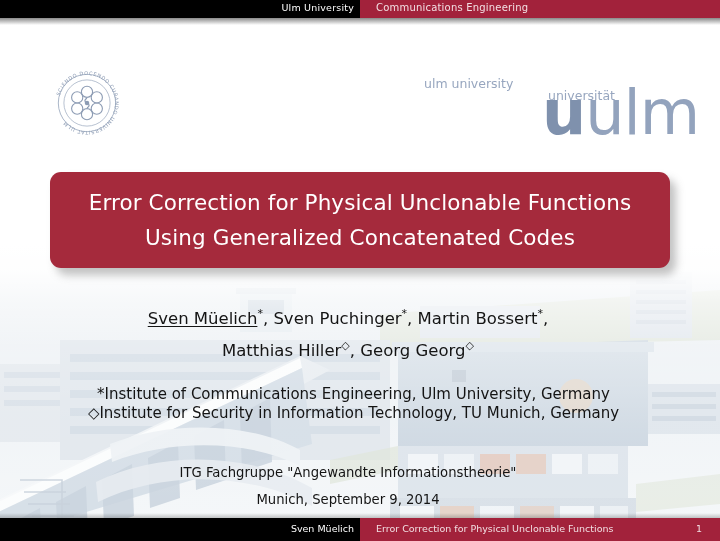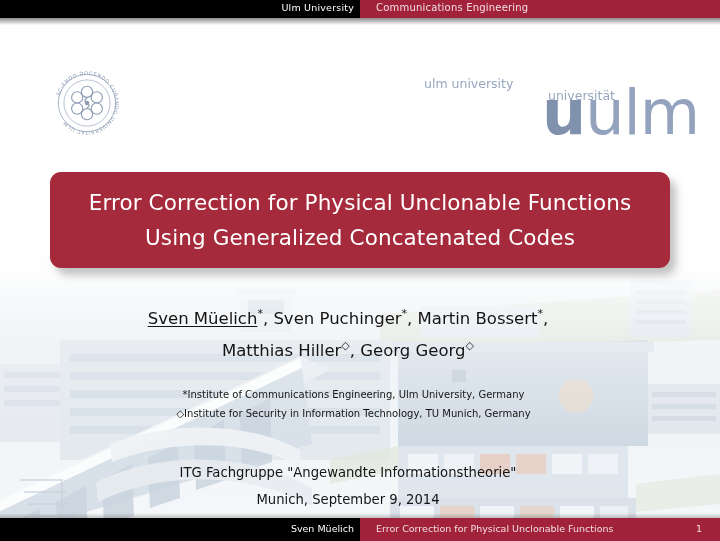--- a/index.html
+++ b/index.html
@@ -164,21 +164,21 @@
     font-size: 16.5px;
     line-height: 27px;
   }
   .authors .underlined {
     text-decoration: underline;
     text-underline-offset: 2px;
   }
   .sup { font-size: 11px; vertical-align: super; }
   .affil {
     margin-top: 22px;
-    font-size: 10px;
+    font-size: 15px;
     line-height: 19px;
     padding-left: 11px;
   }
   .event {
     margin-top: 36px;
     font-size: 13.2px;
     line-height: 27px;
   }
 
   

